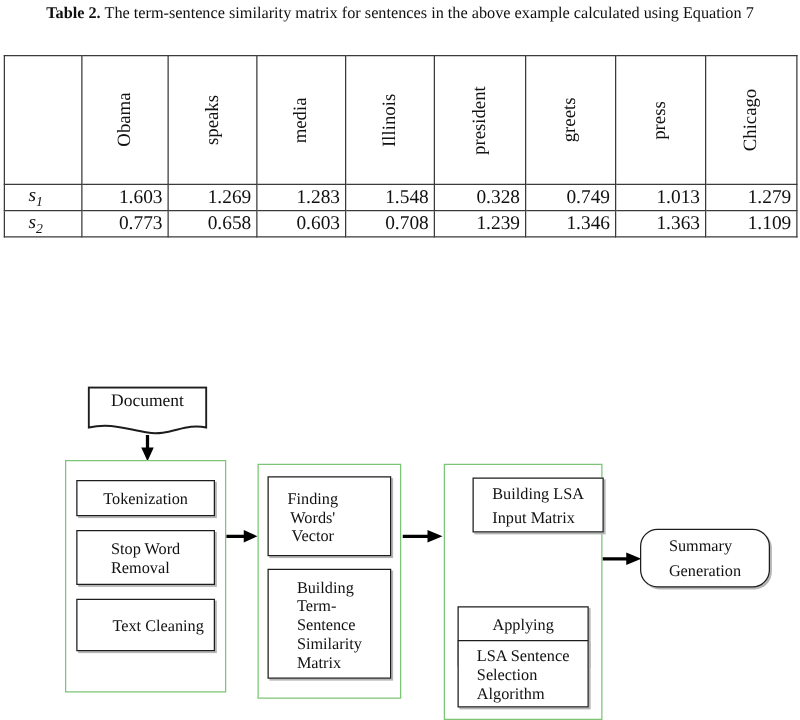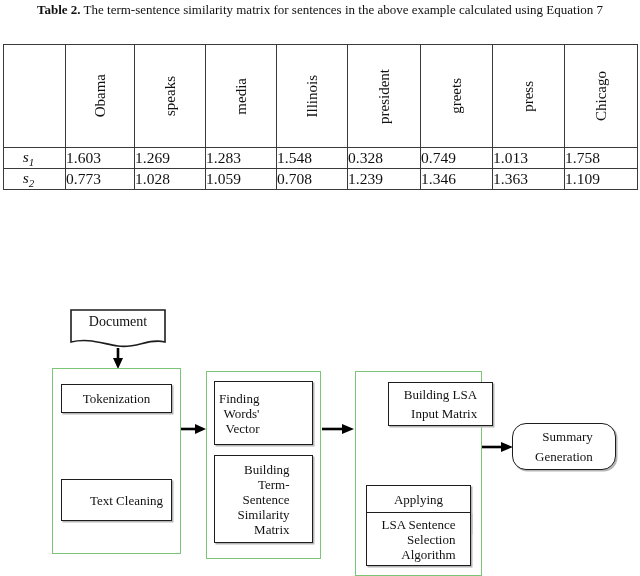--- a/index.html
+++ b/index.html
@@ -50,20 +50,21 @@
     font-size:15px;
     line-height:1;
     margin:0 auto;
     white-space:nowrap;
     letter-spacing:0px;
   }
   th.corner{border-left:1px solid #3a3a3a;}
   table.sim tbody td{
     height:19px;
     font-size:15.5px;
+    text-align:right;
     padding-right:4px;
     vertical-align:middle;
   }
   table.sim tbody td.rowlab{
     text-align:center;
     padding-right:12px;
     font-style:italic;
   }
   .rowlab .sub{
     font-style:italic;
@@ -96,38 +97,38 @@
   #grp3{left:355px;top:371px;width:127px;height:205px;}
 
   .nbox{
     position:absolute;
     border:1.8px solid #1d1d1d;
     background:#fff;
     box-sizing:border-box;
     display:flex;
     align-items:center;
     justify-content:center;
-    text-align:right;
+    text-align:left;
     font-size:13px;
     line-height:15px;
     box-shadow:1.5px 1.5px 0 #b5b5b5;
   }
-  .nbox.leftal{justify-content:flex-start;text-align:right;padding-left:4px;}
+  .nbox.leftal{justify-content:flex-start;text-align:center;padding-left:15px;}
 
   
   #b-token{left:61px;top:384px;width:111px;height:29px;}
   #b-stop {left:61px;top:424px;width:111px;height:44px;}
   #b-clean{left:61px;top:479px;width:111px;height:42px;padding-left:20px;}
 
   
   #b-find {left:214px;top:381px;width:99px;height:64px;}
   #b-build{left:214px;top:455px;width:99px;height:88px;}
 
   
-  #b-lsa  {left:388px;top:382px;width:105px;height:44px;}
+  #b-lsa  {left:378px;top:382px;width:105px;height:44px;}
   #b-svd  {left:366px;top:437px;width:105px;height:48px;margin-top:48px;}
   #b-sel  {left:366px;top:512px;width:105px;height:54px;}
 
   
   #b-summary{
     position:absolute;
     left:512px;top:423px;width:104px;height:47px;border-radius:14px;
   }
 
   .arrow{position:absolute;}
@@ -190,27 +191,27 @@
       <tbody>
         <tr>
           <td class="rowlab"><span>s</span><span class="sub">1</span></td>
           <td>1.603</td>
           <td>1.269</td>
           <td>1.283</td>
           <td>1.548</td>
           <td>0.328</td>
           <td>0.749</td>
           <td>1.013</td>
-          <td>1.758</td>
+          <td>1.279</td>
         </tr>
         <tr>
           <td class="rowlab"><span>s</span><span class="sub">2</span></td>
           <td>0.773</td>
-          <td>1.028</td>
-          <td>1.059</td>
+          <td>0.658</td>
+          <td>0.603</td>
           <td>0.708</td>
           <td>1.239</td>
           <td>1.346</td>
           <td>1.363</td>
           <td>1.109</td>
         </tr>
       </tbody>
     </table>
   </div>
 
@@ -223,20 +224,22 @@
 
   <div class="arrow" style="left:111px;top:348px;">
     <svg width="14" height="22" viewBox="0 0 14 22">
       <line x1="7" y1="0" x2="7" y2="12" stroke="#000" stroke-width="2.6"></line>
       <polygon points="7,21 2,10 12,10" fill="#000"></polygon>
     </svg>
   </div>
 
   <div class="grp" id="grp1"></div>
   <div class="nbox" id="b-token">Tokenization</div>
+  <div class="nbox" id="b-stop" style="white-space:pre-line">Stop Word
+Removal</div>
   <div class="nbox" id="b-clean">Text Cleaning</div>
 
   <div class="arrow" style="left:181px;top:421px;">
     <svg width="26" height="16" viewBox="0 0 26 16">
       <line x1="0" y1="8" x2="16" y2="8" stroke="#000" stroke-width="2.6"></line>
       <polygon points="25,8 14,3 14,13" fill="#000"></polygon>
     </svg>
   </div>
 
   <div class="grp" id="grp2"></div>

